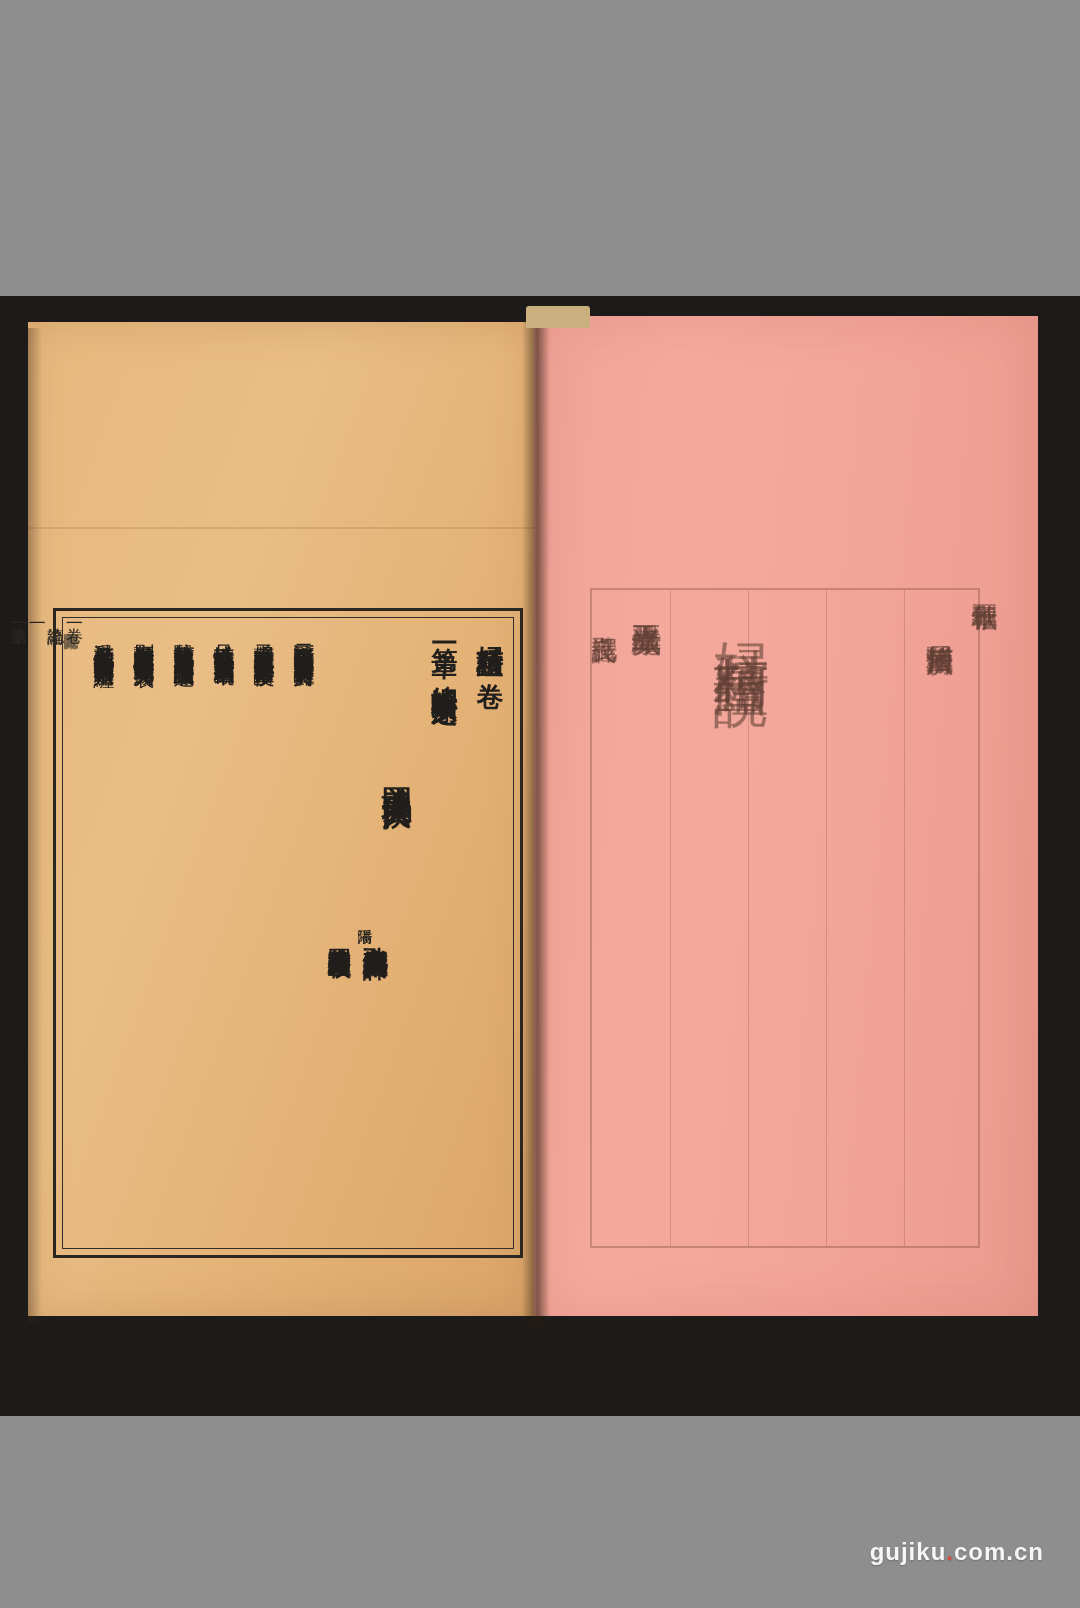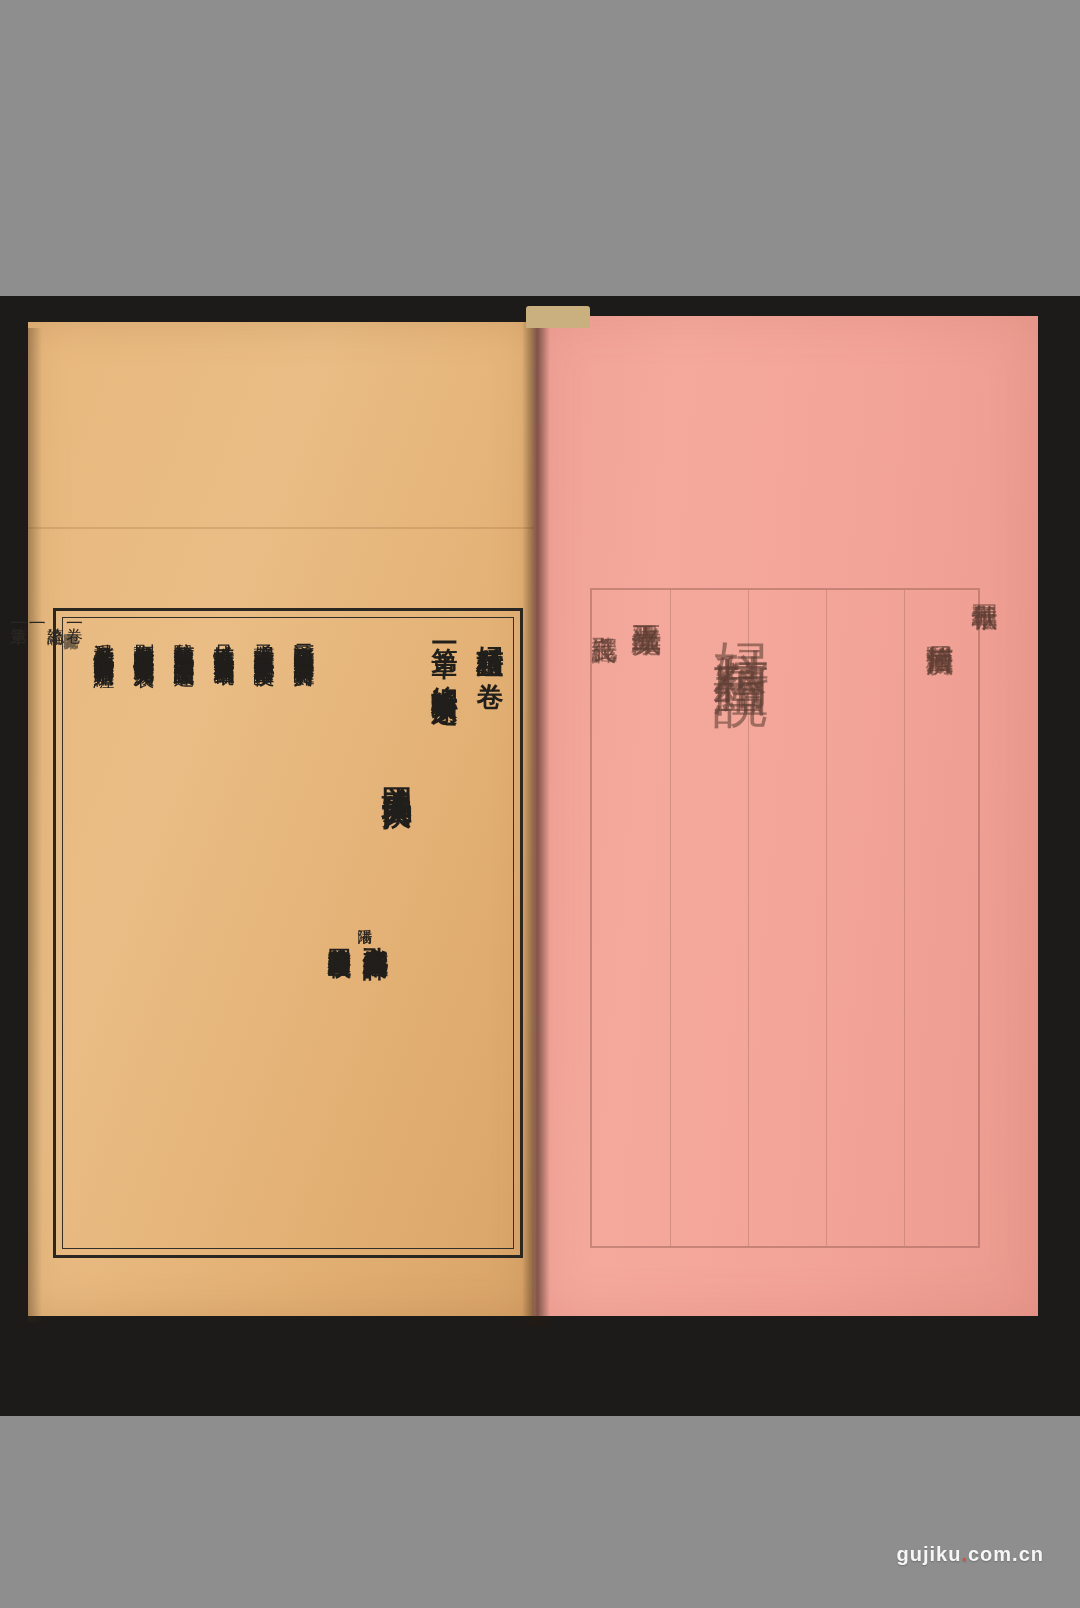--- a/index.html
+++ b/index.html
@@ -168,21 +168,21 @@
     color: rgba(95,62,52,0.58);
     white-space: nowrap;
     line-height: 1.12;
   }
 
   
   #watermark {
     position: absolute;
     right: 36px; bottom: 42px;
     font-family: "Liberation Sans", sans-serif;
-    font-size: 20px;
+    font-size: 24px;
     font-weight: bold;
     letter-spacing: 1px;
     color: #ffffff;
     opacity: 0.92;
     text-shadow: 0 1px 2px rgba(0,0,0,0.25);
   }
   #watermark .dot { color: #e04a3a; }
 </style>
 </head>
 <body>

